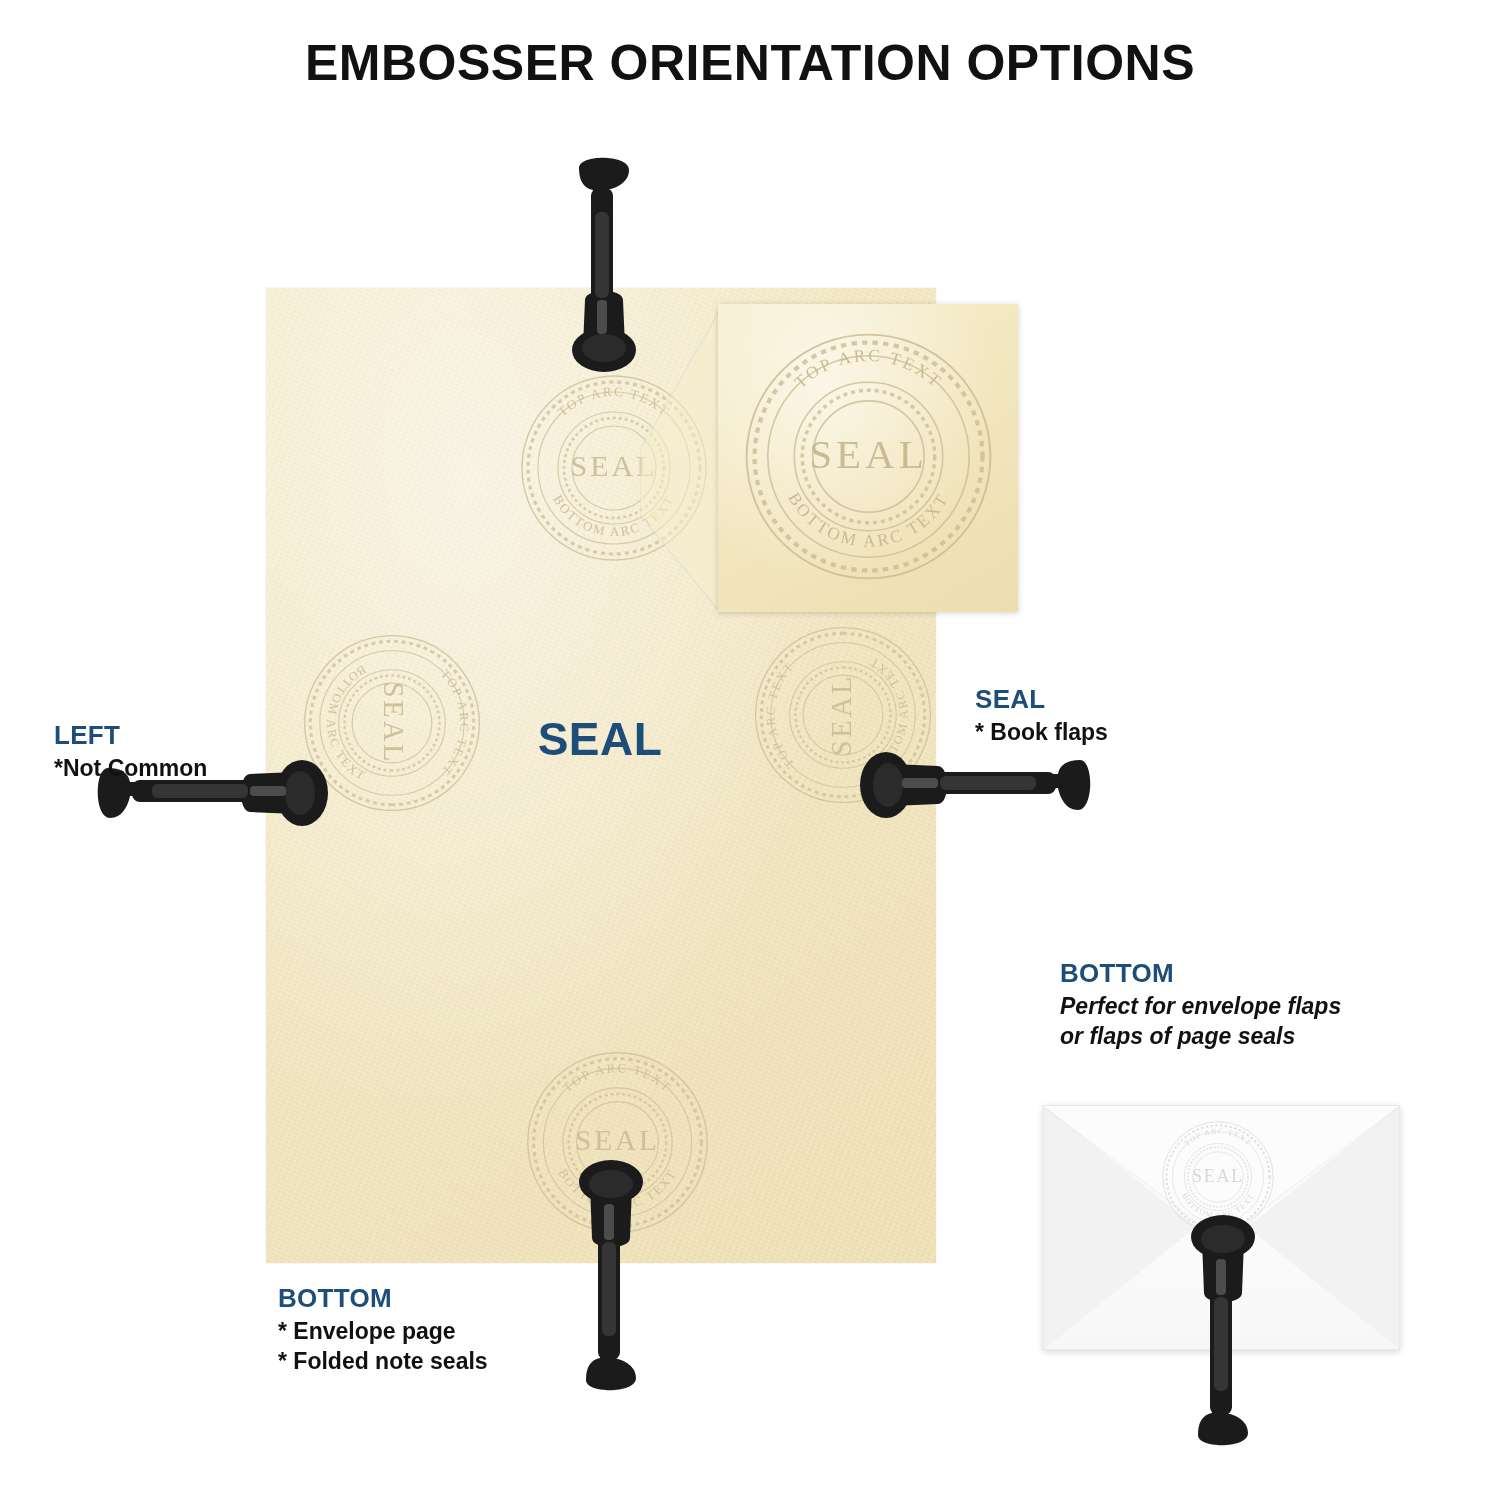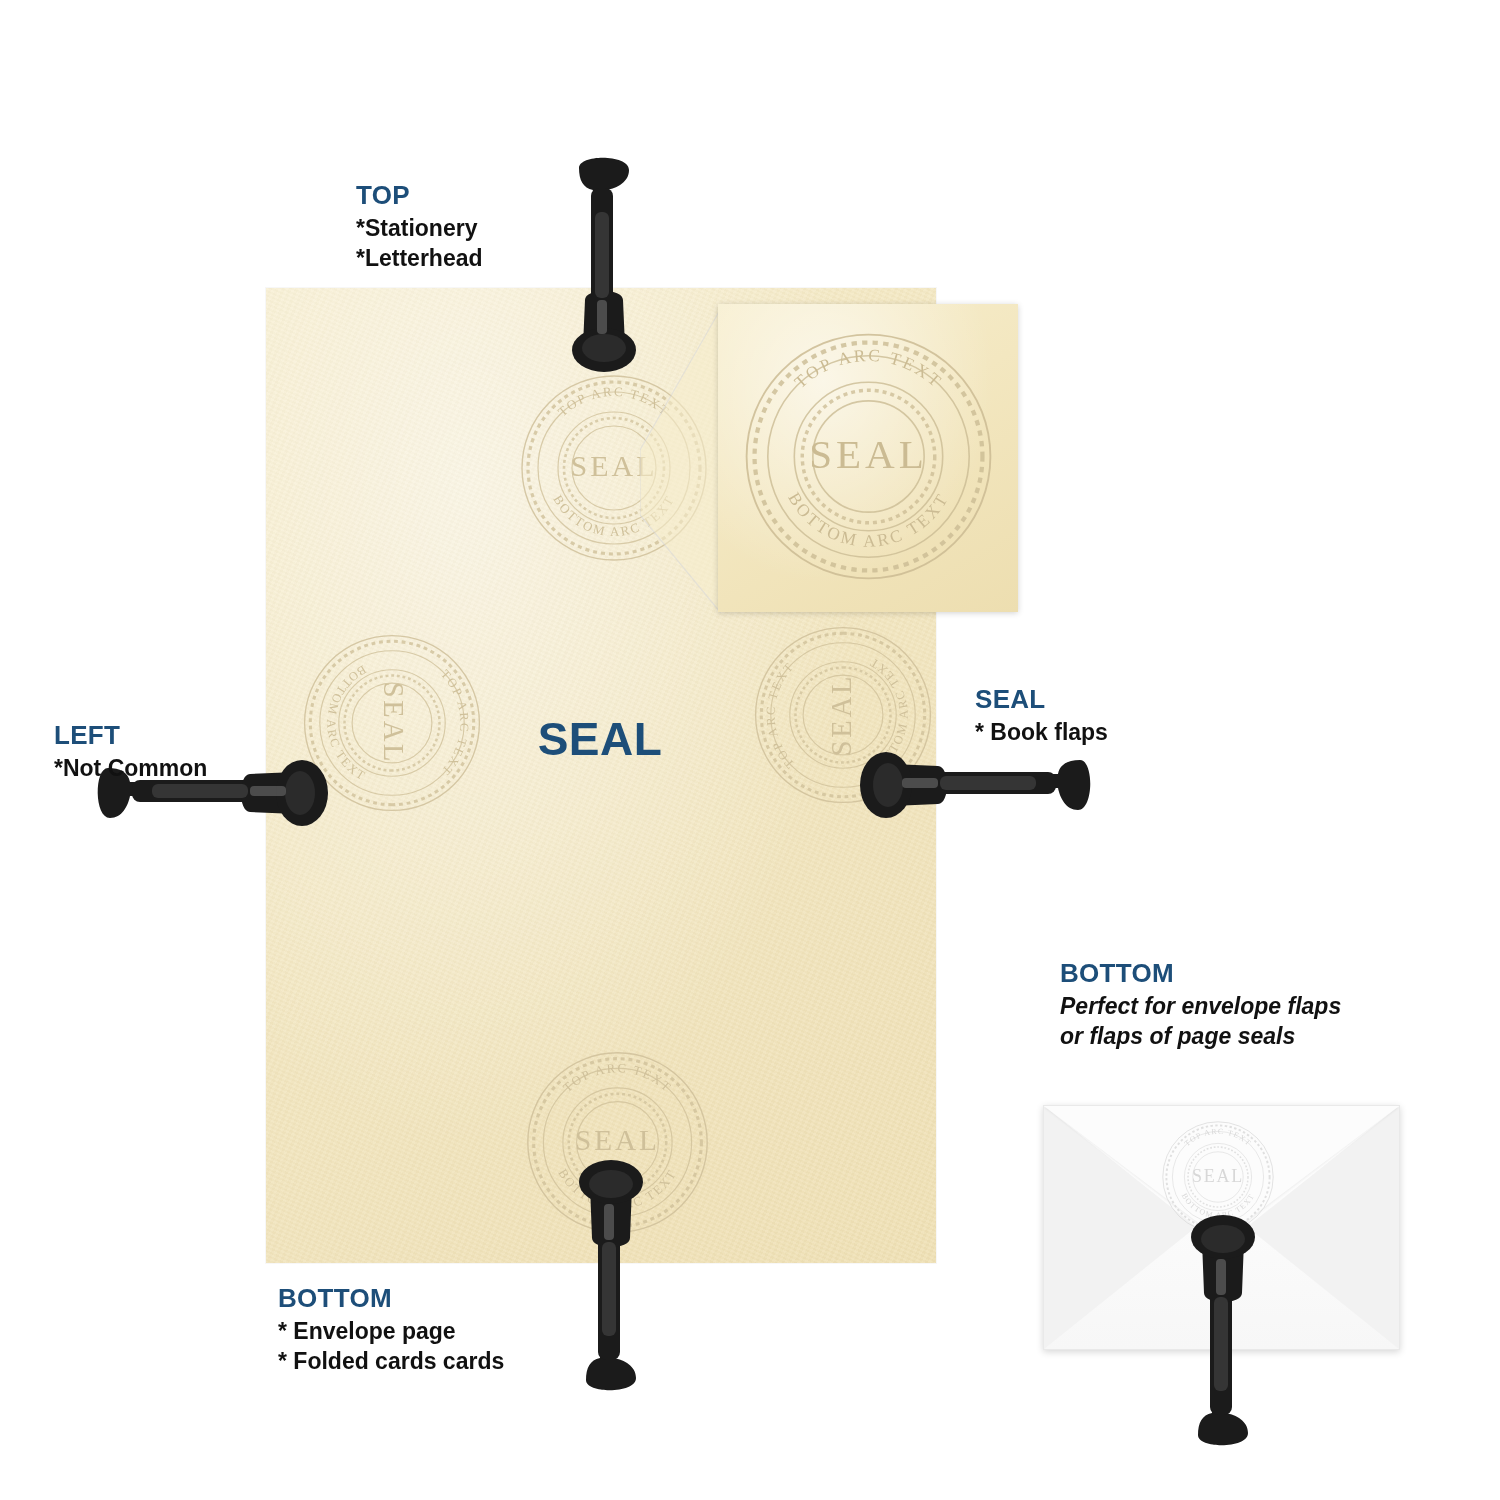--- a/index.html
+++ b/index.html
@@ -147,20 +147,21 @@
   .z-seal{z-index:3;}
   .z-tool{z-index:6;}
   .z-text{z-index:8;}
   .z-env{z-index:5;}
 </style>
 </head>
 <body>
 
 <div class="stage">
 
+  <div class="title z-text">EMBOSSER ORIENTATION OPTIONS</div>
 
   <div class="paper z-paper"></div>
 
   <svg class="callout-cone z-zoom" viewBox="0 0 380 320">
     <polygon points="0,150 80,10 80,312 0,215" fill="#f7eecd" opacity="0.55" stroke="#d8d8d8" stroke-width="1.2"></polygon>
   </svg>
 
   <svg width="0" height="0" style="position:absolute" aria-hidden="true">
     <defs>
       <g id="seal-art">
@@ -340,40 +341,35 @@
         <ellipse cx="55" cy="216" rx="32" ry="22"></ellipse>
         <ellipse cx="55" cy="214" rx="22" ry="14" fill="#2b2b2b"></ellipse>
       </g>
       <g fill="#3a3a3a" opacity=".85" transform="translate(0,250) scale(1,-1)">
         <rect x="46" y="62" width="14" height="94" rx="6"></rect>
         <rect x="48" y="158" width="10" height="36" rx="4" fill="#555"></rect>
       </g>
     </svg>
   </div>
 
-  <div class="ann ann-top z-text">
-    <div class="head">TOP</div>
-    <div class="line">*Stationery</div>
-    <div class="line">*Letterhead</div>
-  </div>
 
   <div class="ann ann-left z-text">
     <div class="head">LEFT</div>
     <div class="line">*Not Common</div>
   </div>
 
   <div class="ann ann-right z-text">
     <div class="head">SEAL</div>
     <div class="line">* Book flaps</div>
   </div>
 
   <div class="ann ann-bottom z-text">
     <div class="head">BOTTOM</div>
     <div class="line">* Envelope page</div>
-    <div class="line">* Folded cards cards</div>
+    <div class="line">* Folded note seals</div>
   </div>
 
   <div class="ann ann-bottom-right z-text">
     <div class="head">BOTTOM</div>
     <div class="line">Perfect for envelope flaps</div>
     <div class="line">or flaps of page seals</div>
   </div>
 
 </div>
 

